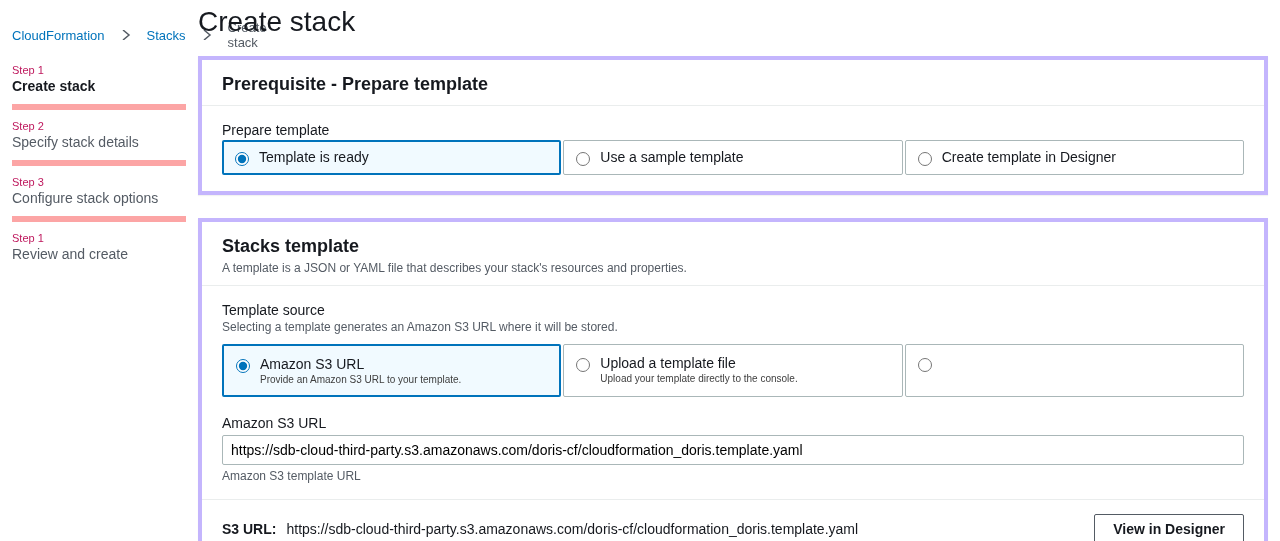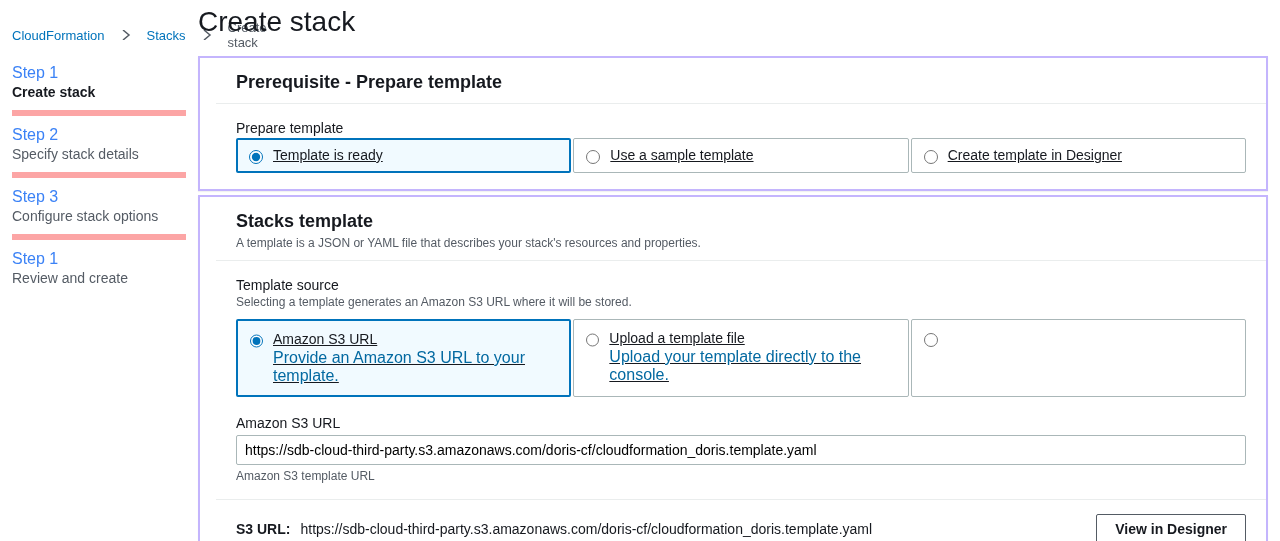--- a/index.html
+++ b/index.html
@@ -21,36 +21,35 @@
     align-items: center;
     gap: 16px;
     padding: 8px 0 4px 0;
     font-size: 13px;
   }
   .breadcrumb-sep svg { width: 10px; height: 10px; }
   .breadcrumb-current { color: #545b64; }
 
   .step { padding: 10px 0; }
   .step + .step { border-top: 6px solid #fca5a5; }
-  .step-label { font-size: 16px; color: #3b82f6; margin-bottom: 2px; }
+  .step-label { font-size: 11px; color: #be185d; margin-bottom: 2px; }
   .step-title { font-size: 14px; color: #545b64; }
   .step.active .step-title { color: #16191f; font-weight: 700; }
 
   h1.page-title {
     font-size: 28px;
     font-weight: 400;
     margin: 6px 0 18px 0;
   }
 
   .panel {
-    border: 2px solid #c4b5fd;
-    background: #fff;
-    margin-bottom: 4px;
+    border: 4px solid #c4b5fd;
+    background: #fff;
+    margin-bottom: 23px;
     box-shadow: 0 1px 1px rgba(0,0,0,0.05);
-    padding-left: 16px;
   }
   .panel-header {
     padding: 14px 20px 10px 20px;
   }
   .panel-header h2 {
     font-size: 18px;
     font-weight: 700;
   }
   .panel-sub {
     font-size: 12px;
@@ -60,21 +59,20 @@
   .panel-divider { border-top: 1px solid #eaeded; }
   .panel-body { padding: 16px 20px; }
 
   .field-group-title { font-size: 14px; font-weight: 400; margin-bottom: 2px; }
   .field-group-desc { font-size: 12px; color: #545b64; margin-bottom: 10px; }
 
   .radio-row {
     display: grid;
     grid-template-columns: repeat(3, 1fr);
     gap: 2px;
-    text-decoration: underline;
   }
   .radio-row.two-line .radio-card { padding: 10px 12px; }
 
   .radio-card {
     border: 1px solid #aab7b8;
     border-radius: 2px;
     padding: 8px 12px;
     display: flex;
     align-items: flex-start;
     gap: 10px;
@@ -86,21 +84,21 @@
     padding: 7px 11px;
     background: #f1faff;
   }
   .radio-card input[type=radio] {
     margin-top: 3px;
     width: 14px;
     height: 14px;
     accent-color: #0073bb;
   }
   .radio-card .rc-title { font-size: 14px; }
-  .radio-card .rc-desc { font-size: 16px; color: #0369a1; margin-top: 2px; }
+  .radio-card .rc-desc { font-size: 10px; color: #404040; margin-top: 2px; }
   .new-tag { font-style: italic; }
 
   .text-input-label { font-size: 14px; margin-top: 18px; margin-bottom: 4px; }
   input[type=text].url-input {
     width: 100%;
     padding: 6px 8px;
     border: 1px solid #aab7b8;
     border-radius: 2px;
     font-size: 14px;
   }

